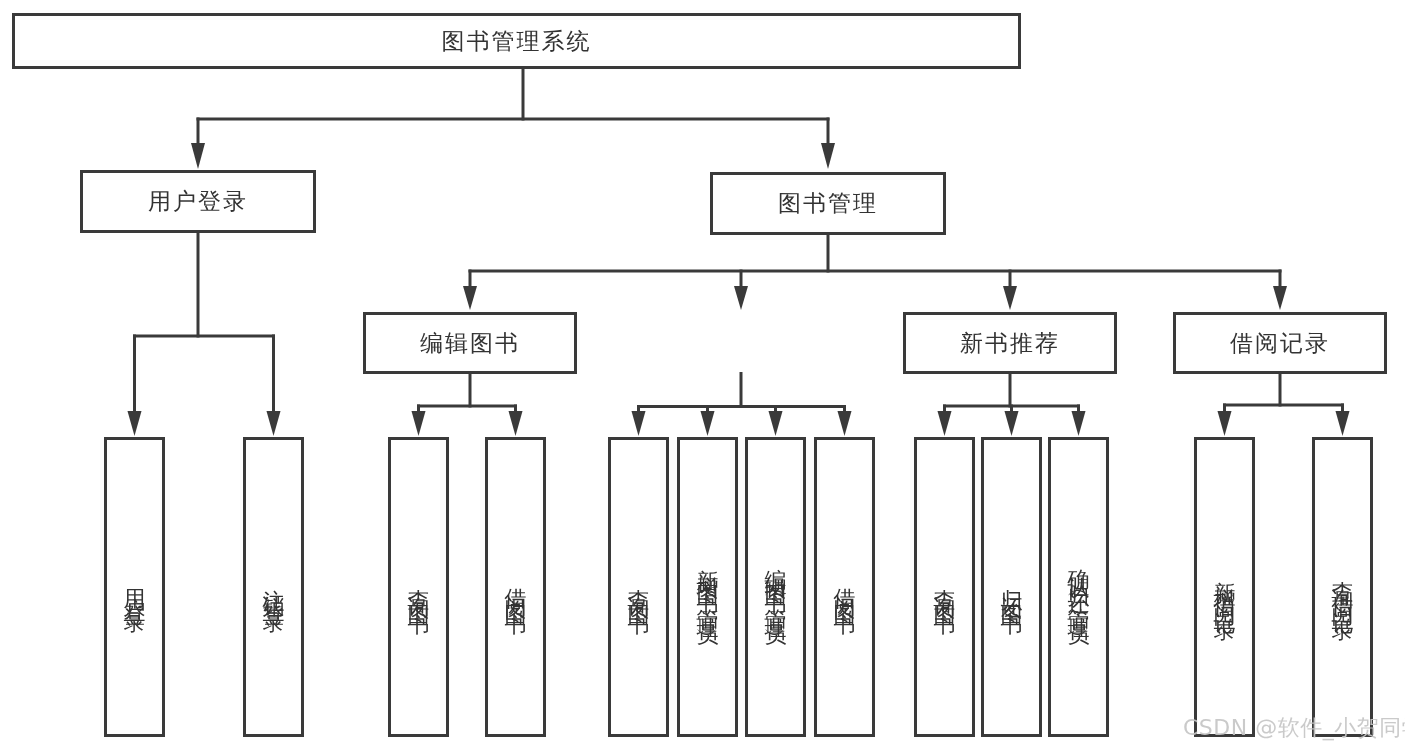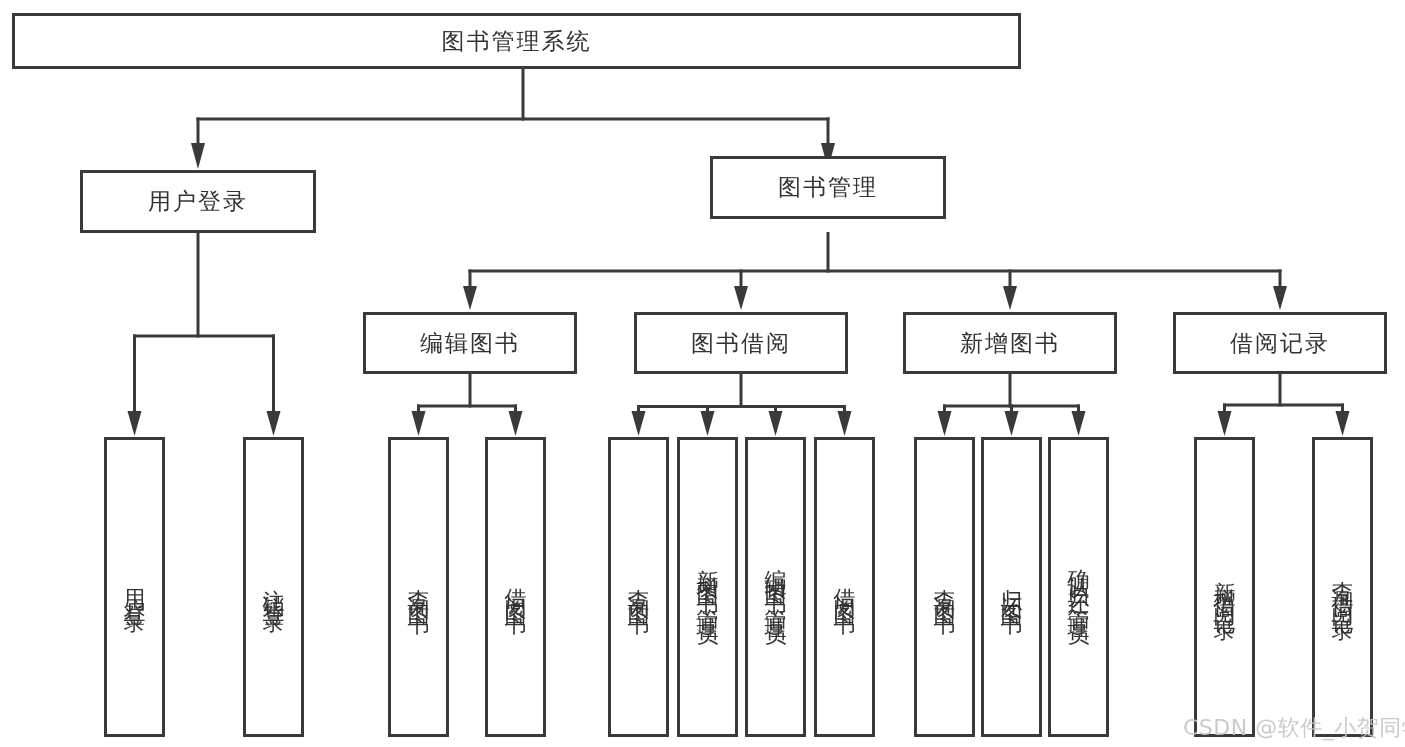--- a/index.html
+++ b/index.html
@@ -110,25 +110,24 @@
       <line x1="1224.5" y1="403.5" x2="1224.5" y2="414"></line>
       <polygon points="1217.5,411 1231.5,411 1224.5,436"></polygon>
       <line x1="1342.5" y1="403.5" x2="1342.5" y2="414"></line>
       <polygon points="1335.5,411 1349.5,411 1342.5,436"></polygon>
     </g>
   </svg>
 
   <div class="node hnode" style="left:12px;top:13px;width:1009px;height:56px">图书管理系统</div>
 
   <div class="node hnode" style="left:80px;top:170px;width:236px;height:63px">用户登录</div>
-  <div class="node hnode" style="left:710px;top:156px;width:236px;height:63px">图书管理</div>
+  <div class="node hnode" style="left:710px;top:172px;width:236px;height:63px">图书管理</div>
 
   <div class="node hnode" style="left:363px;top:312px;width:214px;height:62px">编辑图书</div>
-  <div class="node hnode" style="left:634px;top:312px;width:214px;height:62px">图书借阅</div>
-  <div class="node hnode" style="left:903px;top:312px;width:214px;height:62px">新增图书</div>
+  <div class="node hnode" style="left:903px;top:312px;width:214px;height:62px">新书推荐</div>
   <div class="node hnode" style="left:1173px;top:312px;width:214px;height:62px">借阅记录</div>
 
   <div class="node vnode" style="left:104px;top:437px;width:61px;height:300px">用户登录</div>
   <div class="node vnode" style="left:243px;top:437px;width:61px;height:300px">注销登录</div>
 
   <div class="node vnode" style="left:388px;top:437px;width:61px;height:300px">查询图书</div>
   <div class="node vnode" style="left:485px;top:437px;width:61px;height:300px">借阅图书</div>
 
   <div class="node vnode" style="left:608px;top:437px;width:61px;height:300px">查询图书</div>
   <div class="node vnode" style="left:677px;top:437px;width:61px;height:300px">新增图书（管理员）</div>

